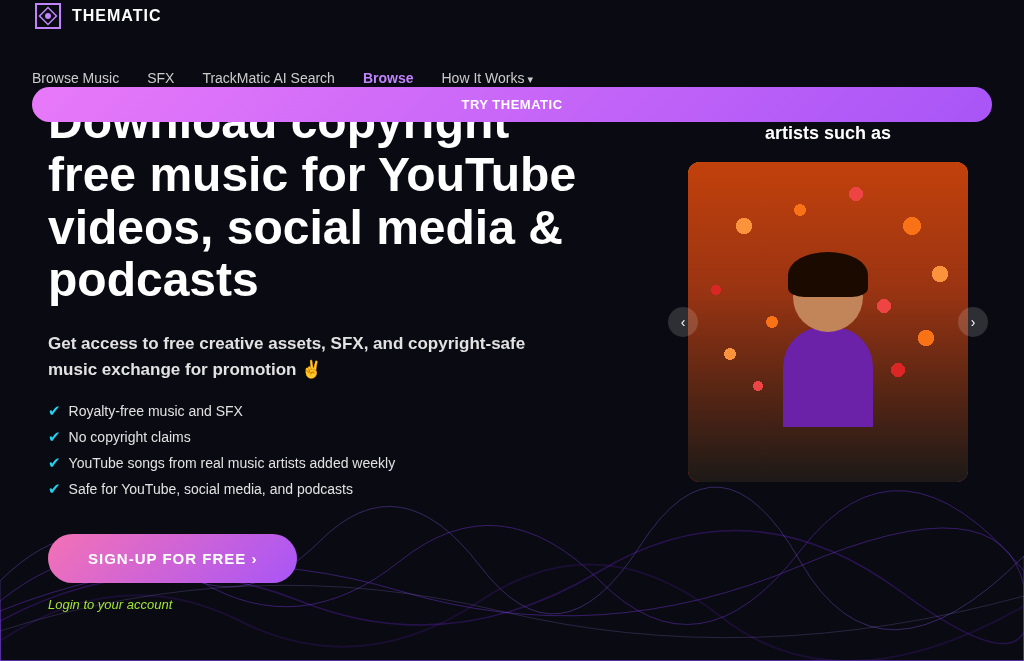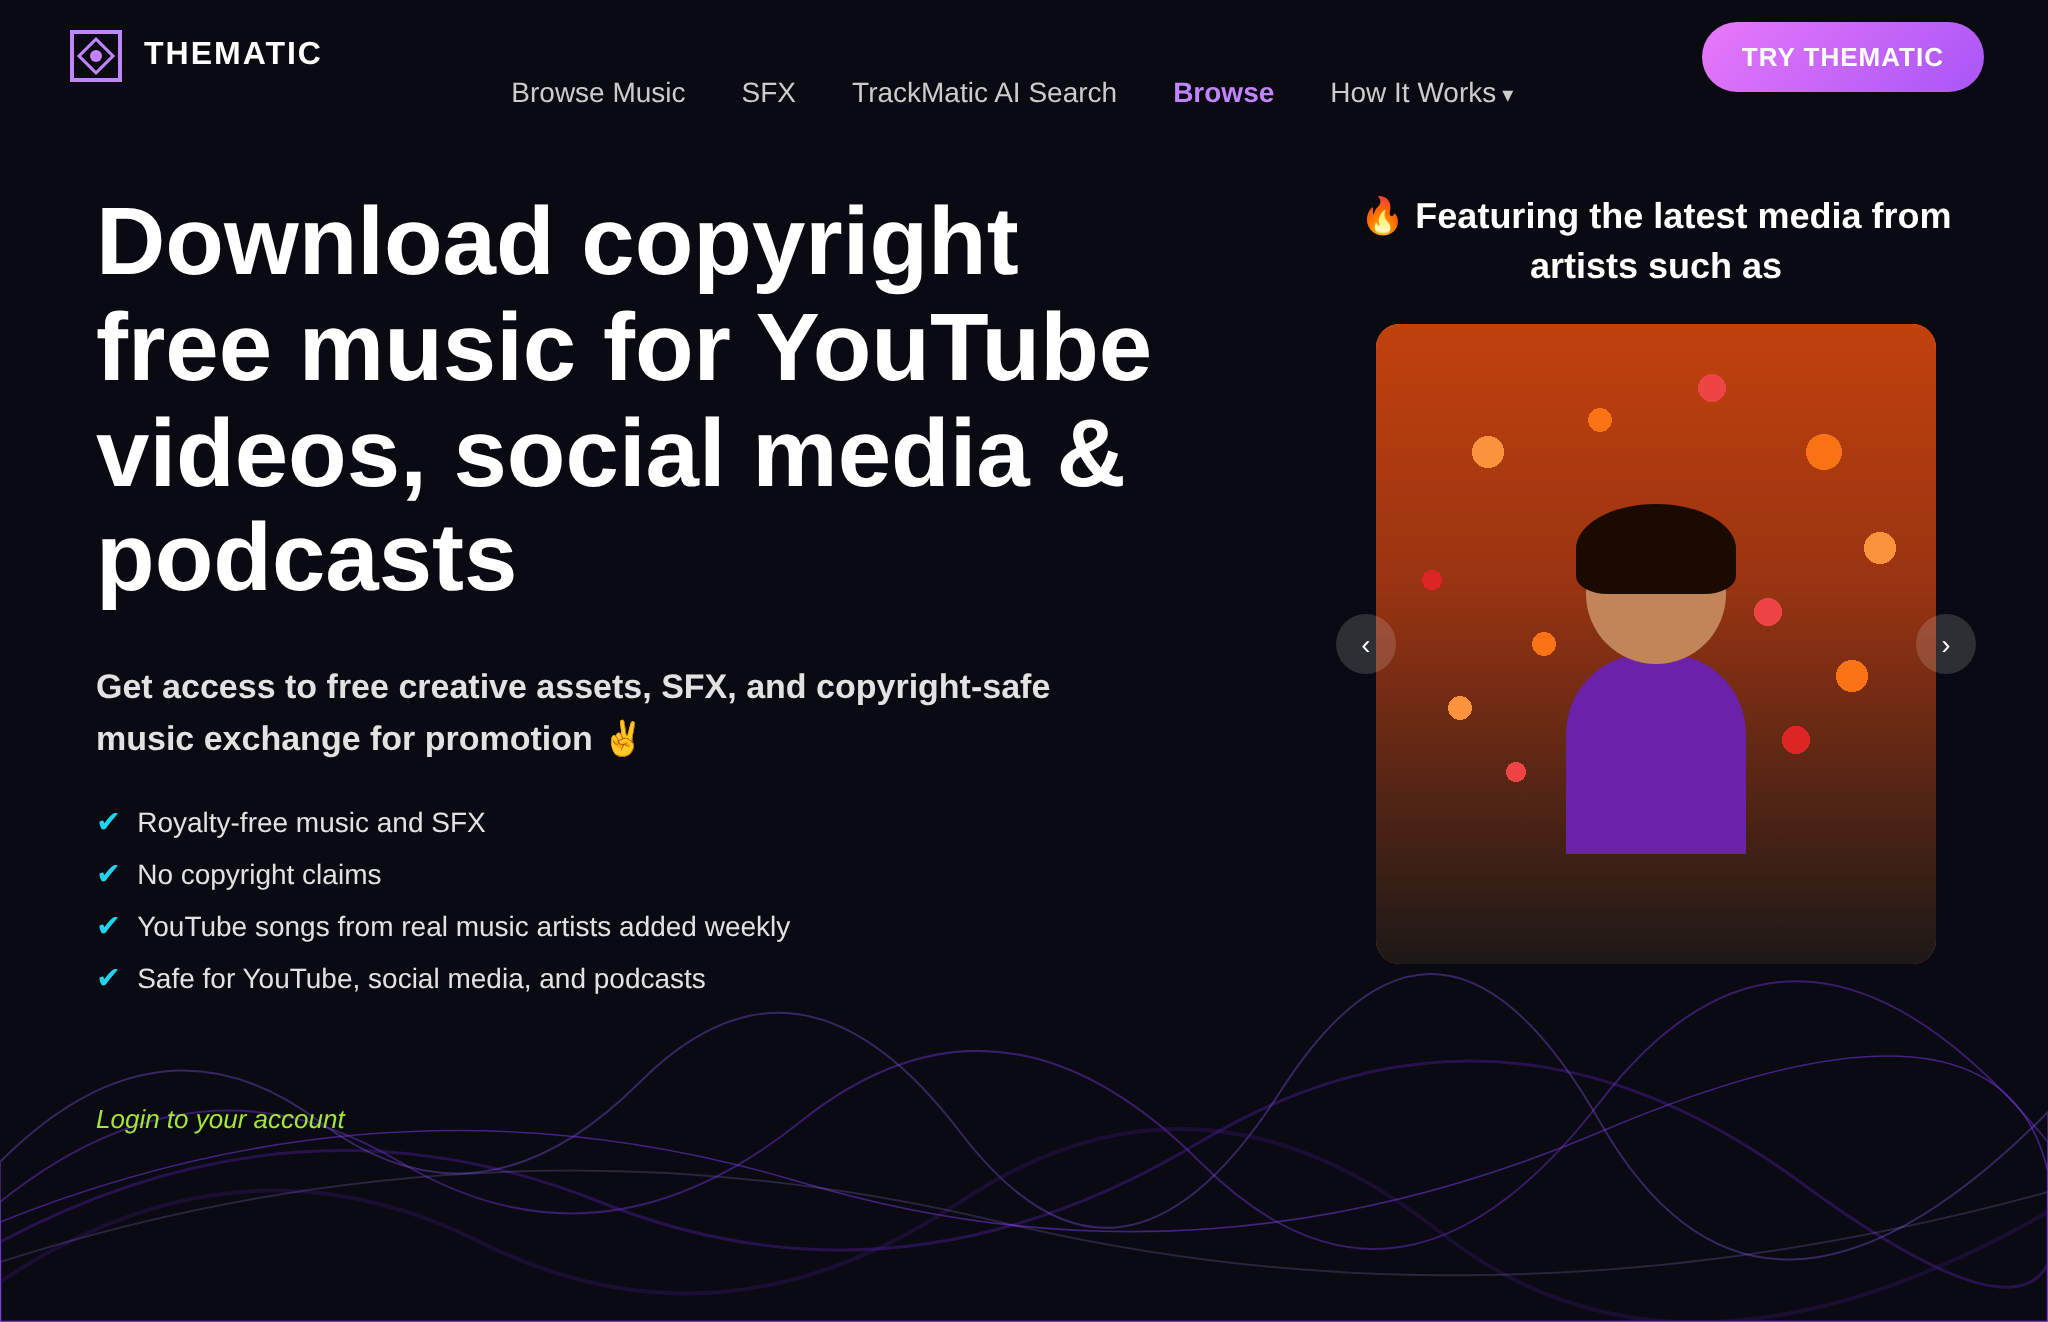--- a/index.html
+++ b/index.html
@@ -8,27 +8,27 @@
       height: 661px;
       overflow: hidden;
       font-family: -apple-system, BlinkMacSystemFont, 'Segoe UI', sans-serif;
       background: #0a0a12;
       color: #fff;
     }
 
     
     nav {
       display: flex;
-      align-items: center;
       justify-content: space-between;
       padding: 0 32px;
       height: 56px;
       background: #0a0a12;
       position: relative;
       z-index: 10;
+      flex-direction: column;
     }
     .logo {
       display: flex;
       align-items: center;
       gap: 8px;
       color: #fff;
       font-weight: 600;
       font-size: 16px;
       letter-spacing: 1px;
     }
@@ -348,20 +348,21 @@
       <li>
         <span class="check-icon">✔</span>
         <span>YouTube songs from real music artists added weekly</span>
       </li>
       <li>
         <span class="check-icon">✔</span>
         <span>Safe for YouTube, social media, and podcasts</span>
       </li>
     </ul>
 
+    <button class="btn-signup">SIGN-UP FOR FREE  ›</button>
     <br>
     <a href="#" class="login-link">Login to your account</a>
   </div>
 
   <div class="hero-right">
     <p class="featuring-text">🔥 Featuring the latest media from artists such as</p>
 
     <div class="carousel-wrapper">
       <button class="carousel-arrow left">‹</button>
 

